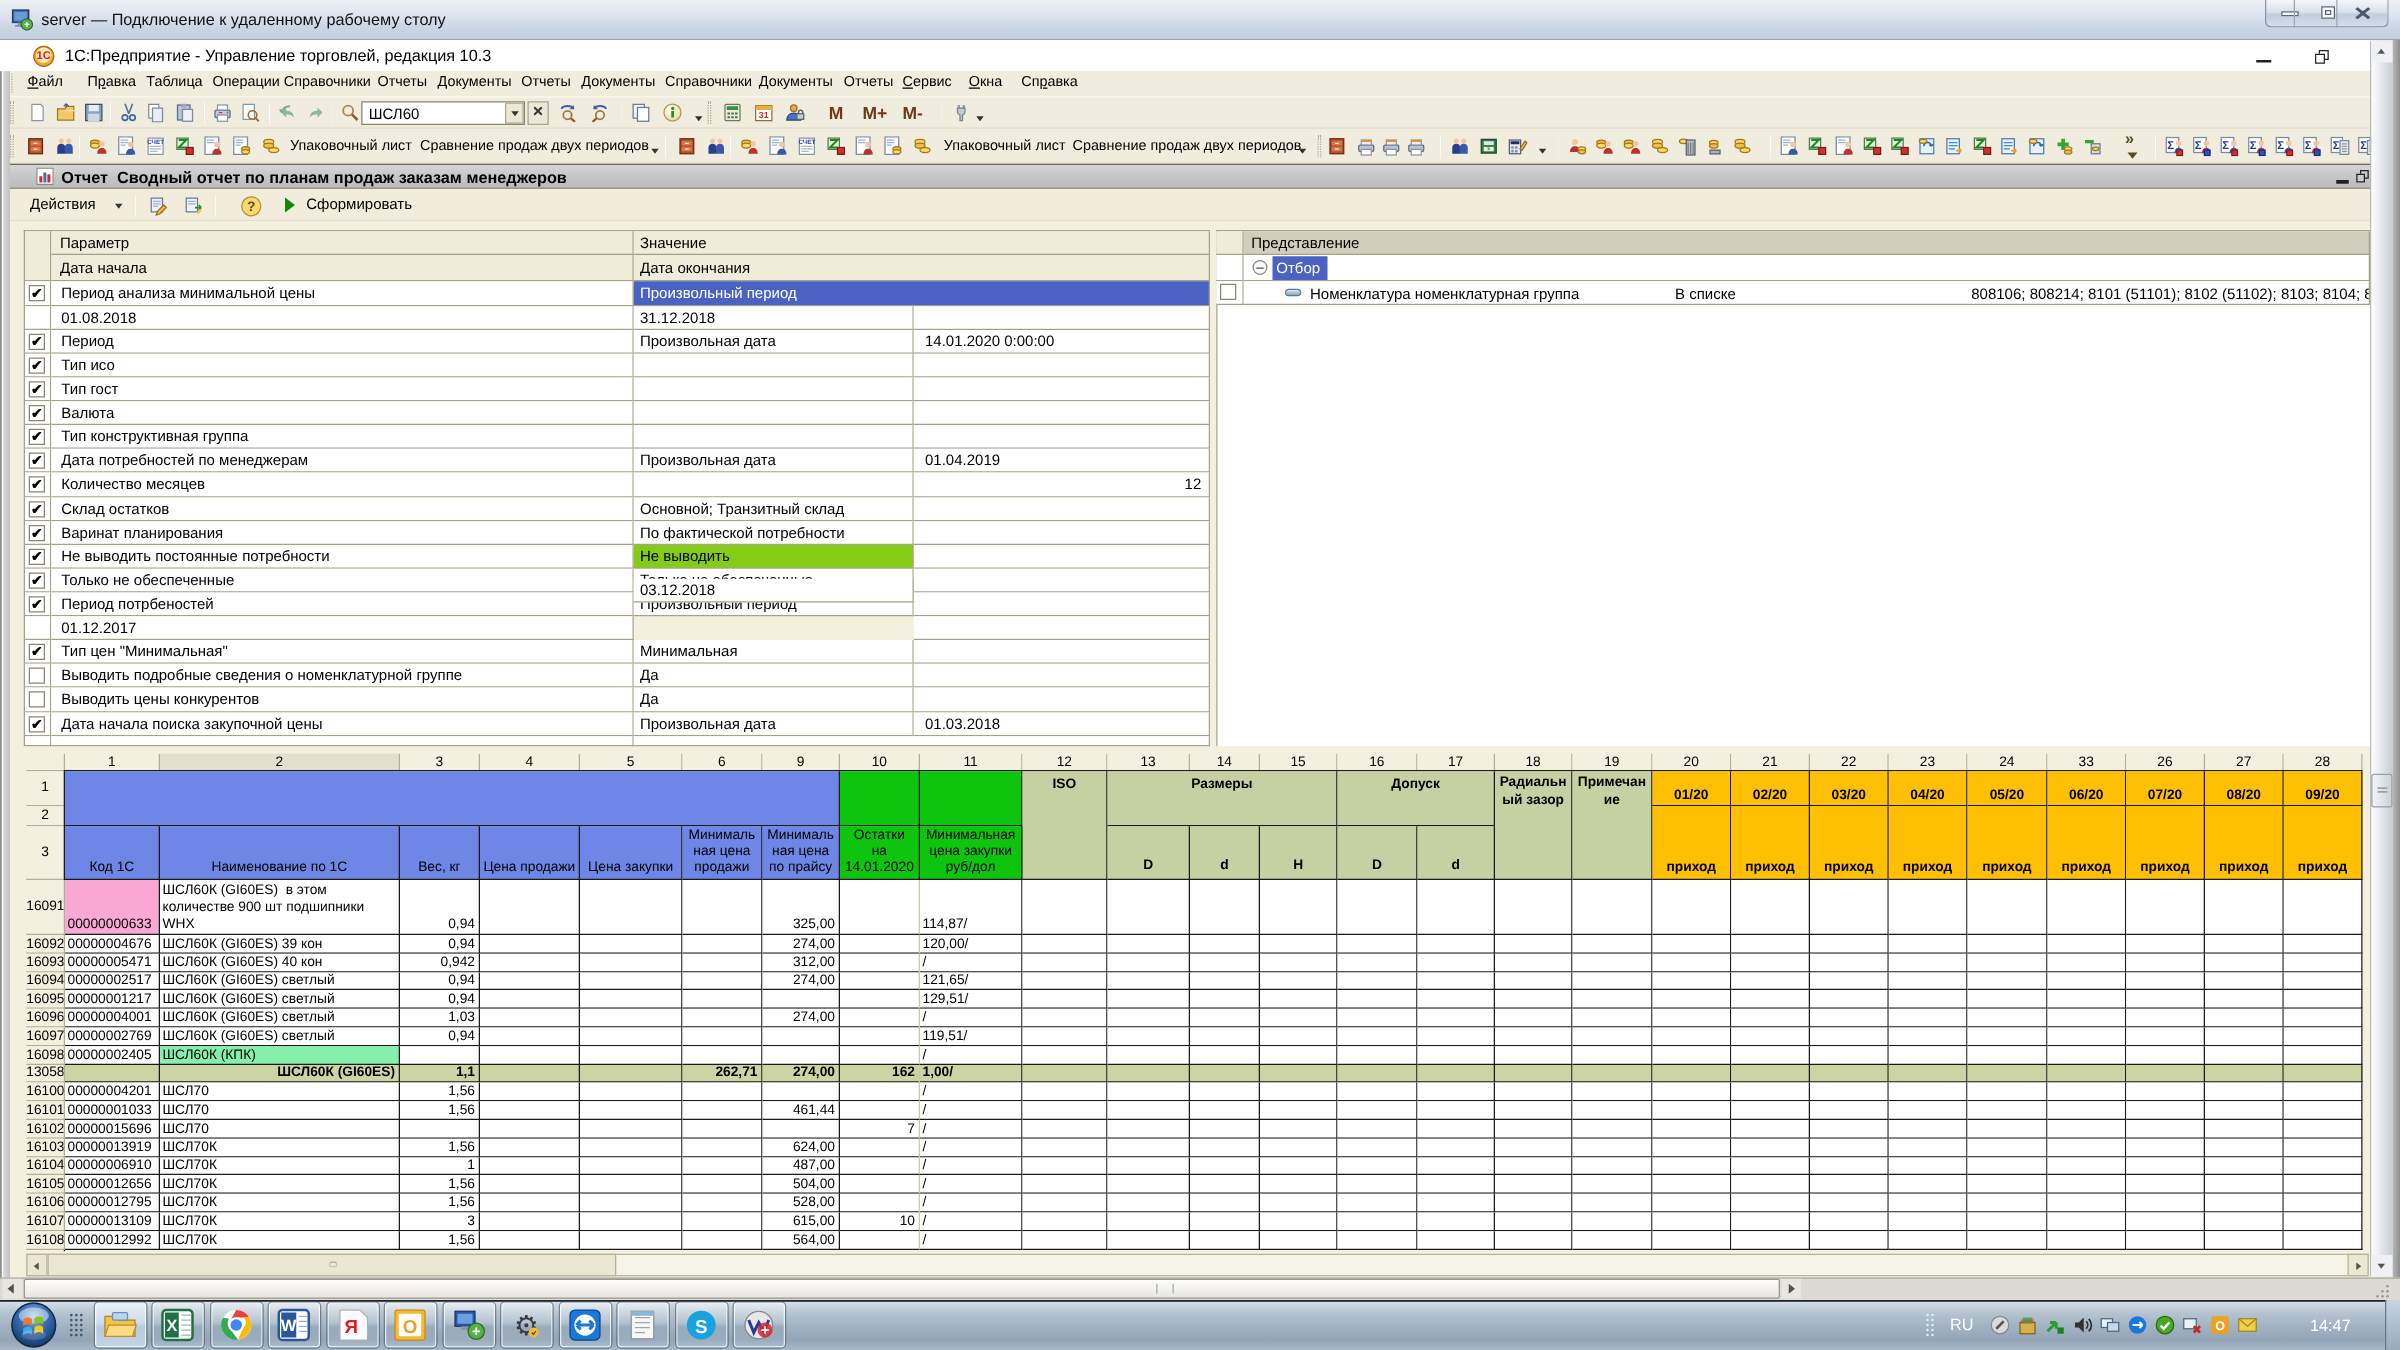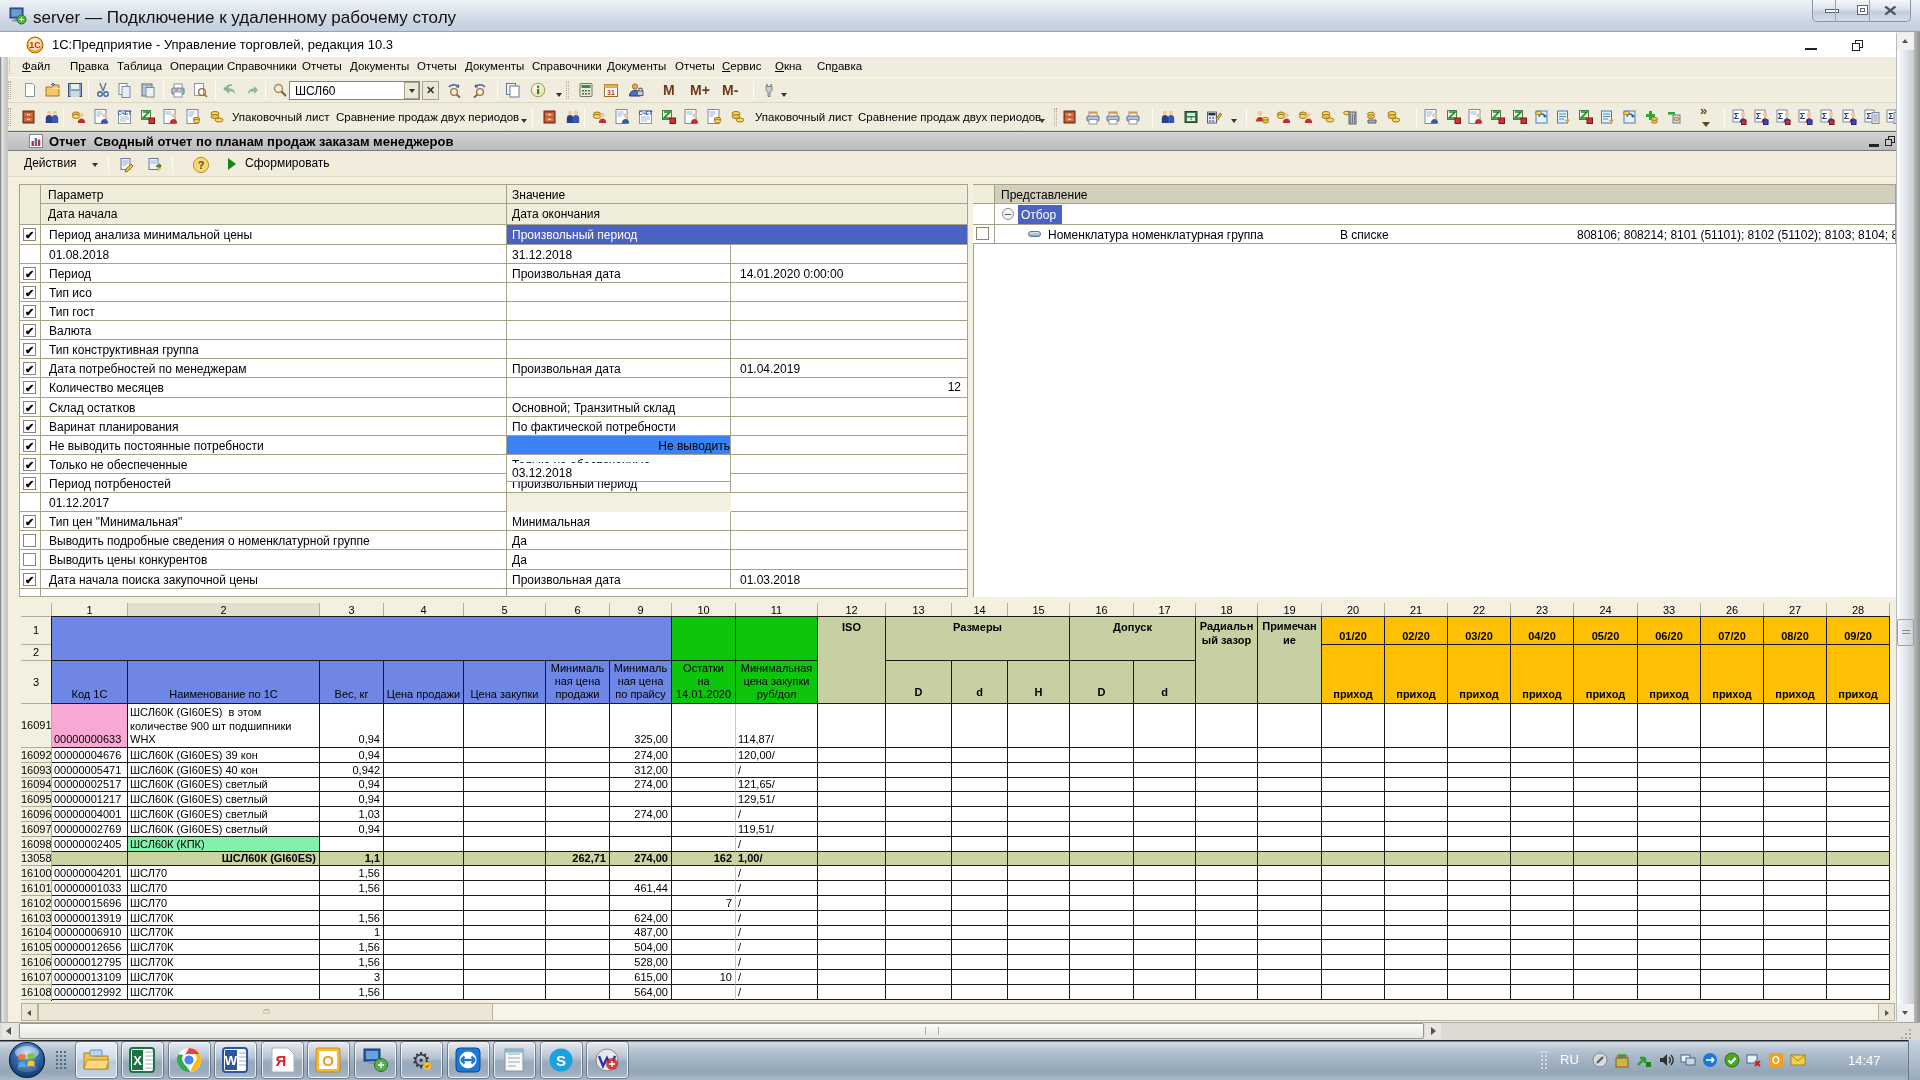--- a/index.html
+++ b/index.html
@@ -7,21 +7,21 @@
 </style></head><body>
 <div style="position:absolute;left:0px;top:0px;width:1920px;height:32px;background:linear-gradient(180deg,#edf1f6 0,#dde4ee 40%,#cbd5e3 70%,#c4cfdf 100%);border-bottom:1px solid #98a4b4"></div>
 <div style="position:absolute;left:9px;top:7px"><svg width="19" height="19" viewBox="0 0 19 19">
       <rect x="1" y="1" width="13" height="10" fill="#3a6ab0" stroke="#1c3a6a"></rect>
       <rect x="2.5" y="2.5" width="10" height="7" fill="#6a9ad8"></rect>
       <rect x="5" y="11" width="5" height="2" fill="#8a94a4"></rect>
       <rect x="3" y="13" width="9" height="1.5" fill="#8a94a4"></rect>
       <circle cx="12.5" cy="12.5" r="4.5" fill="#58b048" stroke="#2a7020"></circle>
       <path d="M10.5 12.5h4M12.5 10.5v4" stroke="#fff" stroke-width="1"></path>
     </svg></div>
-<div class="t" style="left:33px;top:8px;font-size:17px;color:#111">server — Подключение к удаленному рабочему столу</div>
+<div class="t" style="left:33px;top:8px;font-size:13px;color:#111">server — Подключение к удаленному рабочему столу</div>
 <div style="position:absolute;left:1812px;top:0px;width:99px;height:22px;background:linear-gradient(180deg,#f4f7fa 0,#dbe2eb 45%,#c3cddb 55%,#d4dde8 100%);border:1px solid #8a96a8;border-top:none;border-radius:0 0 5px 5px"></div>
 <div style="position:absolute;left:1825px;top:9px;width:14px;height:4px;background:#fff;border:1px solid #5a6676"></div>
 <div style="position:absolute;left:1857px;top:5px;width:11px;height:10px;border:1.6px solid #5a6676;background:#fff"></div>
 <div style="position:absolute;left:1860px;top:8px;width:5px;height:4px;border:1.4px solid #5a6676"></div>
 <div class="t" style="left:1884px;top:2px;font-size:15px;font-weight:bold;color:#4a5666;transform:scaleX(1.25)">✕</div>
 <div style="position:absolute;left:1835px;top:0px;width:1px;height:22px;background:#9aa6b6"></div>
 <div style="position:absolute;left:1869px;top:0px;width:1px;height:22px;background:#9aa6b6"></div>
 <div style="position:absolute;left:0px;top:32px;width:1896px;height:25px;background:#ffffff"></div>
 <div style="position:absolute;left:26px;top:36px"><svg width="18" height="18" viewBox="0 0 18 18">
       <circle cx="9" cy="9" r="8" fill="#f8a820" stroke="#b06010"></circle>
@@ -592,21 +592,21 @@
 <div class="cell" style="left:20px;top:417px;width:21px;height:19px;background:#fff;border-right:1px solid #a6a28a;border-bottom:1px solid #a6a28a;">
     <div style="margin:3px 0 0 3px;width:13px;height:13px;background:#fff;border:1px solid #8a8670;font-size:11px;font-weight:bold;line-height:12px;text-align:center;color:#000">✔</div>
   </div>
 <div class="cell" style="left:41px;top:417px;width:466px;height:19px;background:#fff;border-right:1px solid #a6a28a;border-bottom:1px solid #a6a28a;"><span style="padding-left:8px;font-size:12px;line-height:18px;color:#000">Варинат планирования</span></div>
 <div class="cell" style="left:507px;top:417px;width:224px;height:19px;background:#fff;border-right:1px solid #a6a28a;border-bottom:1px solid #a6a28a;"><span style="padding-left:5px;font-size:12px;line-height:18px;color:#000">По фактической потребности</span></div>
 <div class="cell" style="left:731px;top:417px;width:237px;height:19px;background:#fff;border-right:1px solid #a6a28a;border-bottom:1px solid #a6a28a;"></div>
 <div class="cell" style="left:20px;top:436px;width:21px;height:19px;background:#fff;border-right:1px solid #a6a28a;border-bottom:1px solid #a6a28a;">
     <div style="margin:3px 0 0 3px;width:13px;height:13px;background:#fff;border:1px solid #8a8670;font-size:11px;font-weight:bold;line-height:12px;text-align:center;color:#000">✔</div>
   </div>
 <div class="cell" style="left:41px;top:436px;width:466px;height:19px;background:#fff;border-right:1px solid #a6a28a;border-bottom:1px solid #a6a28a;"><span style="padding-left:8px;font-size:12px;line-height:18px;color:#000">Не выводить постоянные потребности</span></div>
-<div class="cell" style="left:507px;top:436px;width:224px;height:19px;background:#3b82f6;border-right:1px solid #a6a28a;border-bottom:1px solid #a6a28a;text-align:right;"><span style="padding-left:5px;font-size:12px;line-height:18px;color:#000">Не выводить</span></div>
+<div class="cell" style="left:507px;top:436px;width:224px;height:19px;background:#84cc16;border-right:1px solid #a6a28a;border-bottom:1px solid #a6a28a;"><span style="padding-left:5px;font-size:12px;line-height:18px;color:#000">Не выводить</span></div>
 <div class="cell" style="left:731px;top:436px;width:237px;height:19px;background:#fff;border-right:1px solid #a6a28a;border-bottom:1px solid #a6a28a;"></div>
 <div class="cell" style="left:20px;top:455px;width:21px;height:19px;background:#fff;border-right:1px solid #a6a28a;border-bottom:1px solid #a6a28a;">
     <div style="margin:3px 0 0 3px;width:13px;height:13px;background:#fff;border:1px solid #8a8670;font-size:11px;font-weight:bold;line-height:12px;text-align:center;color:#000">✔</div>
   </div>
 <div class="cell" style="left:41px;top:455px;width:466px;height:19px;background:#fff;border-right:1px solid #a6a28a;border-bottom:1px solid #a6a28a;"><span style="padding-left:8px;font-size:12px;line-height:18px;color:#000">Только не обеспеченные</span></div>
 <div class="cell" style="left:507px;top:455px;width:224px;height:19px;background:#fff;border-right:1px solid #a6a28a;border-bottom:1px solid #a6a28a;"><span style="padding-left:5px;font-size:12px;line-height:18px;color:#000">Только не обеспеченные</span></div>
 <div class="cell" style="left:731px;top:455px;width:237px;height:19px;background:#fff;border-right:1px solid #a6a28a;border-bottom:1px solid #a6a28a;"></div>
 <div class="cell" style="left:20px;top:474px;width:21px;height:19px;background:#fff;border-right:1px solid #a6a28a;border-bottom:1px solid #a6a28a;">
     <div style="margin:3px 0 0 3px;width:13px;height:13px;background:#fff;border:1px solid #8a8670;font-size:11px;font-weight:bold;line-height:12px;text-align:center;color:#000">✔</div>
   </div>

